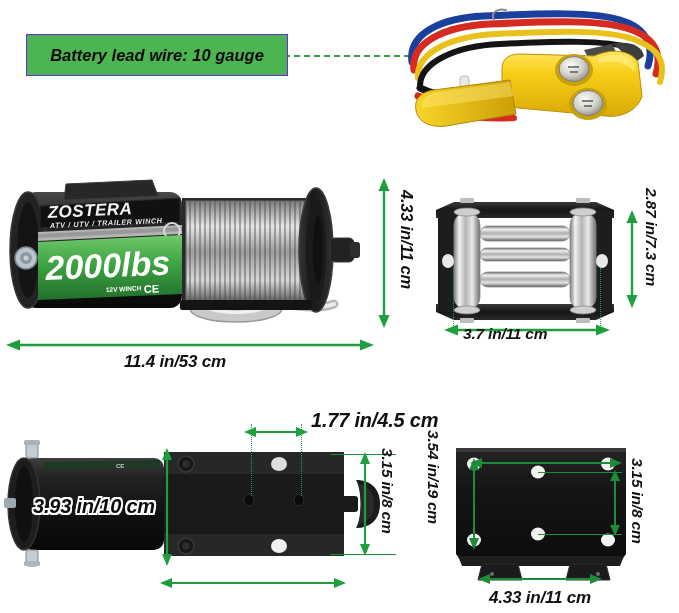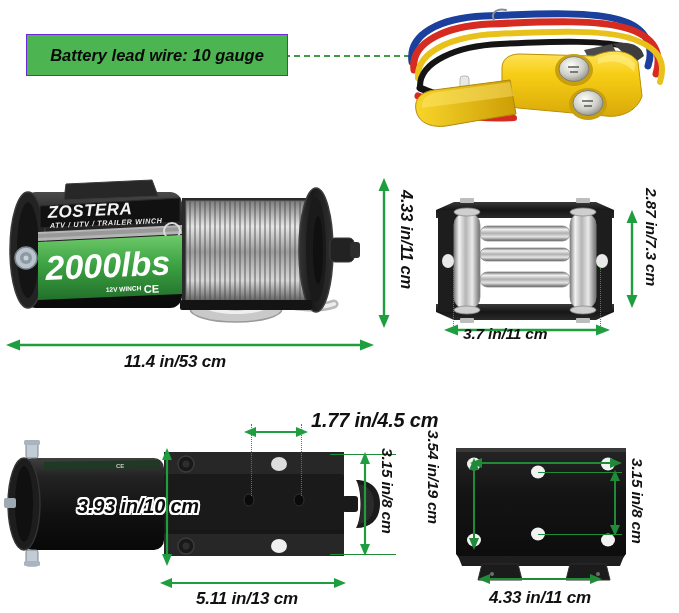--- a/index.html
+++ b/index.html
@@ -402,21 +402,21 @@
       <ellipse cx="295" cy="60" rx="5" ry="6" fill="#0a0a0a" stroke="#303030" stroke-width="1"></ellipse>
 
       <rect x="338" y="56" width="16" height="16" rx="3" fill="#1a1a1a"></rect>
       <path d="M352,40 C368,40 376,50 376,64 C376,78 368,88 352,88
                C358,78 358,50 352,40 Z" fill="#1b1b1b"></path>
       <path d="M354,44 C366,46 370,54 370,64 C370,74 366,82 354,84
                C358,76 358,52 354,44 Z" fill="#2b2b2b"></path>
     </svg>
   </div>
 
-  <div class="dim outline" style="left:33px; top:495px; font-size:20px;margin-left:44px;">3.93 in/10 cm</div>
+  <div class="dim outline" style="left:33px; top:495px; font-size:20px;">3.93 in/10 cm</div>
 
   <div class="dotline v" style="left:251px; top:424px; height:72px;"></div>
   <div class="dotline v" style="left:301px; top:424px; height:72px;"></div>
 
   <div class="arrow" style="left:244px; top:425px;">
     <svg width="64" height="14" viewBox="0 0 64 14">
       <line x1="10" y1="7" x2="54" y2="7" stroke="#1f9e3f" stroke-width="2.2"></line>
       <polygon points="0,7 12,2 12,12" fill="#1f9e3f"></polygon>
       <polygon points="64,7 52,2 52,12" fill="#1f9e3f"></polygon>
     </svg>
@@ -442,21 +442,20 @@
   </div>
   <div class="dim vert" style="left:396px; top:448px; font-size:15.5px;">3.15 in/8 cm</div>
 
   <div class="arrow" style="left:160px; top:576px;">
     <svg width="186" height="14" viewBox="0 0 186 14">
       <line x1="10" y1="7" x2="176" y2="7" stroke="#1f9e3f" stroke-width="2.2"></line>
       <polygon points="0,7 12,2 12,12" fill="#1f9e3f"></polygon>
       <polygon points="186,7 174,2 174,12" fill="#1f9e3f"></polygon>
     </svg>
   </div>
-  <div class="dim" style="left:196px; top:589px; font-size:17px;">5.11 in/13 cm</div>
 
   <div id="plate" class="art">
     <svg width="178" height="140" viewBox="0 0 178 140">
       <defs>
         <linearGradient id="plt" x1="0" y1="0" x2="0" y2="1">
           <stop offset="0%" stop-color="#252525"></stop>
           <stop offset="40%" stop-color="#141414"></stop>
           <stop offset="100%" stop-color="#0c0c0c"></stop>
         </linearGradient>
       </defs>

